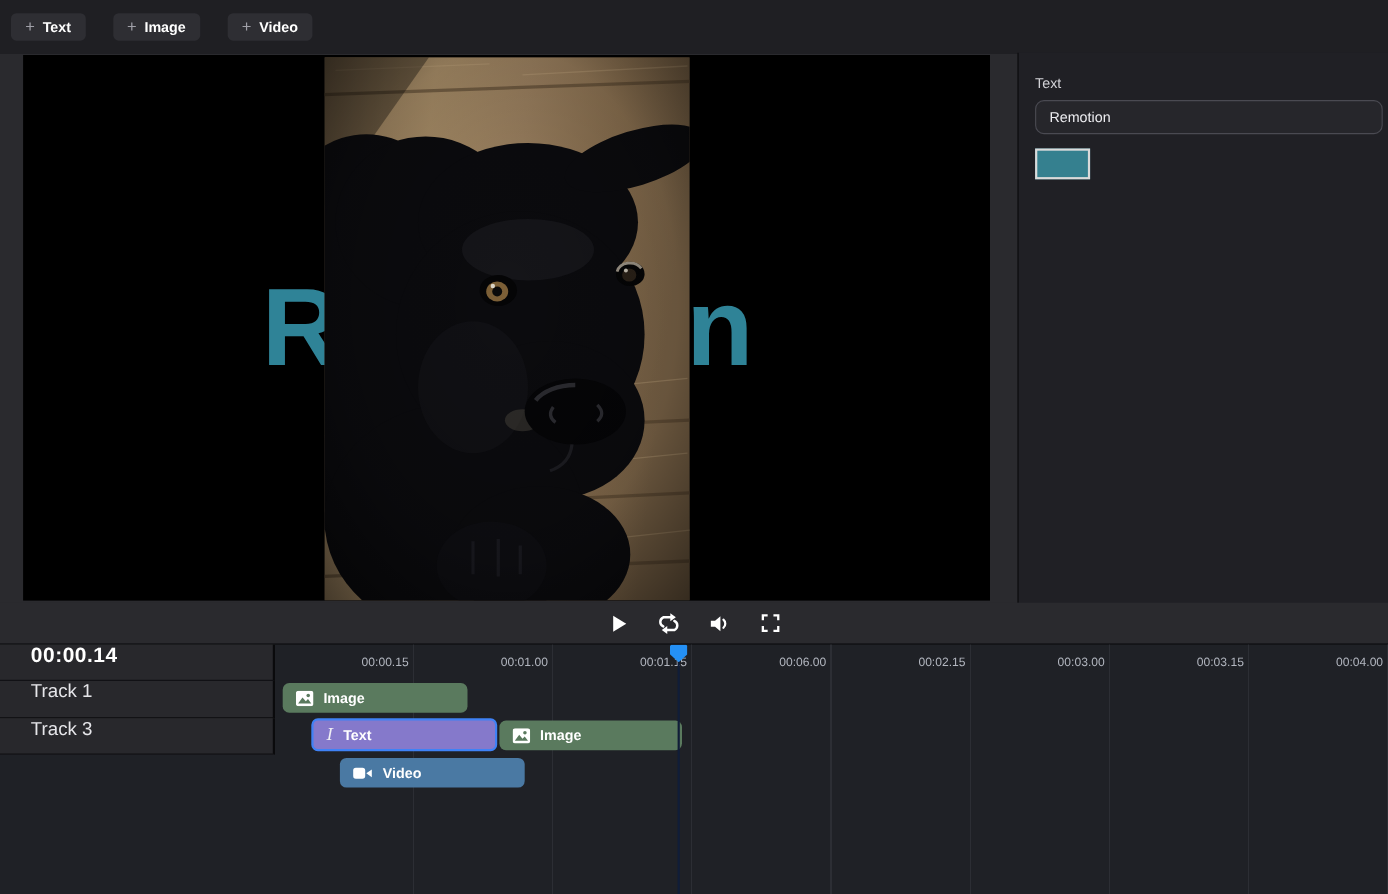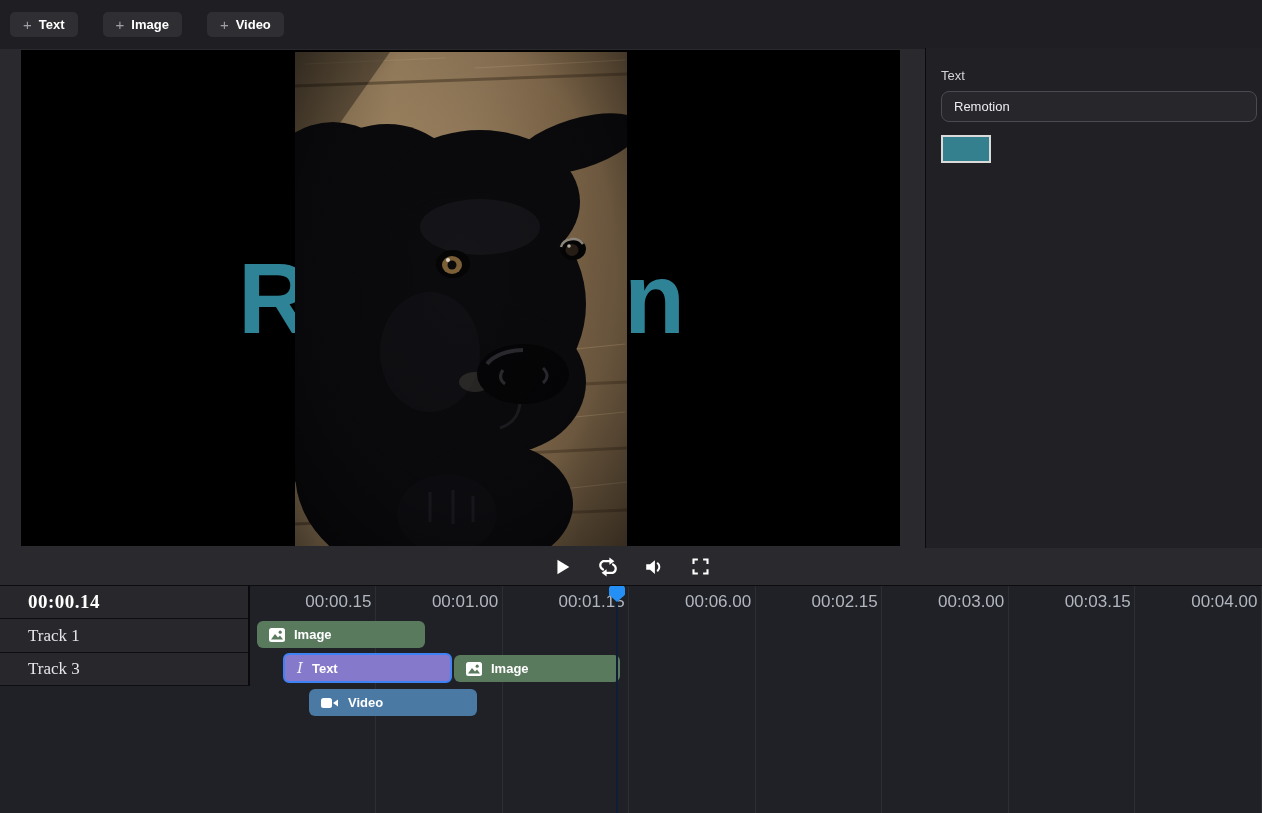--- a/index.html
+++ b/index.html
@@ -45,26 +45,26 @@
 
   
   .timeline { position:absolute; left:0; top:585px; width:1262px; height:228px;
               background:#1f2126; border-top:1px solid #0c0c0e; }
   .tl-right { position:absolute; left:250px; top:0; width:1012px; height:228px;
               background-image:repeating-linear-gradient(to right,
                 transparent 0px, transparent 125.5px, #2c2e34 125.5px, #2c2e34 126.5px); }
   .ruler { position:absolute; left:0; top:0; height:32px; display:flex; }
   .ruler-cell { width:126.55px; height:32px; display:flex; align-items:center;
                 justify-content:flex-end; padding-right:5px;
-                color:#b2b6bf; font-size:17px; }
+                color:#b2b6bf; font-size:11px; }
   
   .tl-left { position:absolute; left:0; top:0; width:250px; }
   .tl-cell { width:250px; height:33px; background:#28282c;
              border-bottom:1px solid #0e0e11; border-right:2px solid #0a0a0c;
-             display:flex; align-items:center; padding-left:28px;font-family:Liberation Serif, serif; }
+             display:flex; align-items:flex-start; padding-left:28px; }
   .timecode { color:#fff; font-size:19px; font-weight:700; letter-spacing:.5px; }
   .track-name { color:#e6e6ea; font-size:17px; }
 
   
   .clip { position:absolute; border-radius:6px; display:flex; align-items:center;
           gap:9px; padding-left:12px; color:#fff; font-size:13px; font-weight:700;
           cursor:pointer; }
   .clip--image { background:#5a7a5e; }
   .clip--text  { background:#8579cb; border:2px solid #3f82f6; }
   .clip--video { background:#4a79a3; }

